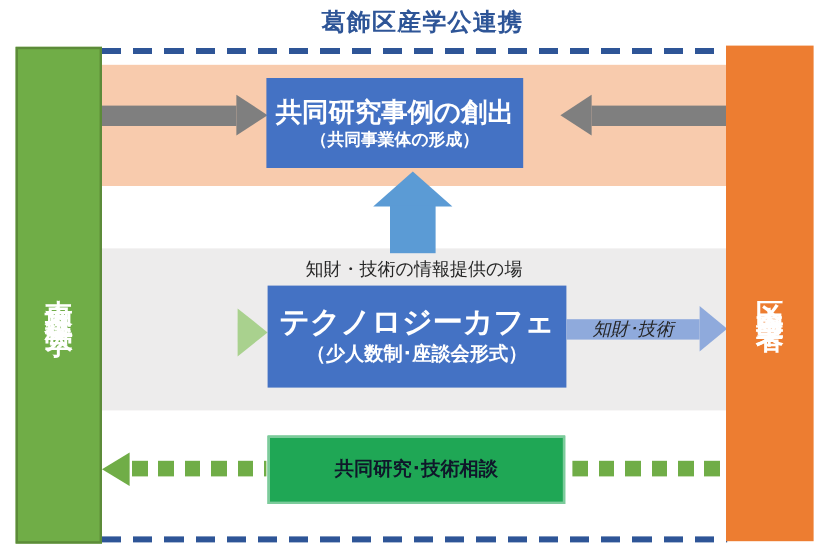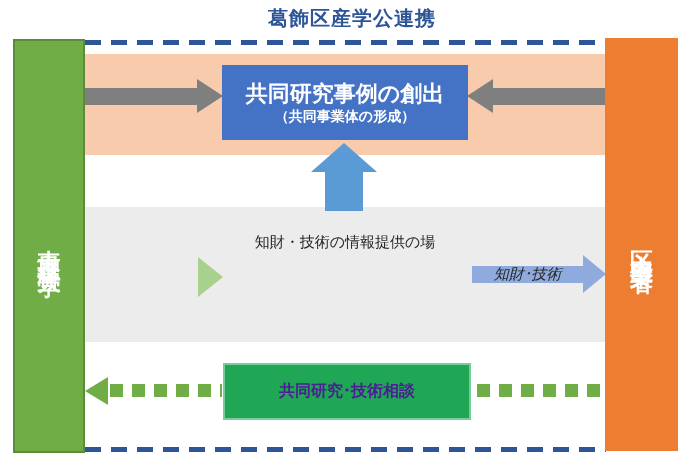--- a/index.html
+++ b/index.html
@@ -37,45 +37,45 @@
     background:var(--bar-orange,#ED7D31);}
   
   .tri{width:0;height:0;}
   
   .garrow-body{top:88px;width:112px;height:17px;background:var(--arrow-gray,#7F7F7F);}
   .garrow-body.l{left:85px;} .garrow-body.r{left:493px;}
   .ghead-r{left:197px;top:79px;border-top:17px solid transparent;border-bottom:17px solid transparent;border-left:26px solid var(--arrow-gray,#7F7F7F);}
   .ghead-l{left:467px;top:79px;border-top:17px solid transparent;border-bottom:17px solid transparent;border-right:26px solid var(--arrow-gray,#7F7F7F);}
   
   .bluebox{background:var(--box-blue,#4472C4);color:#fff;display:flex;flex-direction:column;align-items:center;justify-content:center;text-align:center;}
-  .box1{left:222px;top:65px;width:246px;height:75px;}
+  .box1{left:222px;top:65px;width:214px;height:75px;}
   .box1 .t{font-size:22px;font-weight:700;line-height:1.25;}
   .box1 .s{font-size:14px;font-weight:700;line-height:1.3;}
   .box2{left:223px;top:238px;width:249px;height:85px;}
   .box2 .t{font-size:25px;font-weight:700;line-height:1.25;}
   .box2 .s{font-size:16px;font-weight:700;line-height:1.4;}
   
   .uphead{left:311px;top:143px;border-left:33px solid transparent;border-right:33px solid transparent;border-bottom:29px solid var(--arrow-blue,#5B9BD5);}
   .upbody{left:325px;top:171px;width:38px;height:40px;background:var(--arrow-blue,#5B9BD5);}
   
-  .midlabel{left:85px;top:215px;width:520px;text-align:center;font-size:15px;font-weight:500;color:#262626;margin-top:18px;}
+  .midlabel{left:85px;top:215px;width:520px;text-align:center;font-size:15px;font-weight:500;color:#262626;}
   
   .larrow-green{left:85px;top:268px;width:113px;height:18px;background:var(--arrow-green,#A9D18E);
     display:flex;align-items:center;justify-content:center;}
   .larrow-green span{font-size:15px;font-weight:500;color:#262626;white-space:nowrap;}
   .lghead{left:198px;top:257px;border-top:20px solid transparent;border-bottom:20px solid transparent;border-left:25px solid var(--arrow-green,#A9D18E);}
   
   .larrow-blue{left:472px;top:266px;width:111px;height:17px;background:var(--arrow-lblue,#8FAADC);
     display:flex;align-items:center;justify-content:center;font-style:italic;}
   .larrow-blue span{font-size:15px;font-weight:500;color:#262626;white-space:nowrap;}
   .lbhead{left:583px;top:255px;border-top:19px solid transparent;border-bottom:19px solid transparent;border-left:23px solid var(--arrow-lblue,#8FAADC);}
   
   .greenbox{left:223px;top:363px;width:248px;height:57px;background:var(--box-green,#1FA755);
     border:2px solid var(--box-green-border,#7CCB9B);box-sizing:border-box;
-    display:flex;align-items:center;justify-content:center;color:#4c1d95;font-size:16px;font-weight:700;}
+    display:flex;align-items:center;justify-content:center;color:#0f172a;font-size:16px;font-weight:700;}
   
   .gdash{top:384px;height:13px;
     background:repeating-linear-gradient(90deg,var(--bar-green,#70AD47) 0 13px,transparent 13px 22px);}
   .gdash.l{left:110px;width:112px;}
   .gdash.r{left:477px;width:128px;}
   .gdash-head{left:85px;top:377px;border-top:14px solid transparent;border-bottom:14px solid transparent;border-right:23px solid var(--bar-green,#70AD47);}
 </style>
 </head>
 <body>
 
@@ -99,20 +99,24 @@
     <div class="s">（共同事業体の形成）</div>
   </div>
 
   <div class="abs tri uphead"></div>
   <div class="abs upbody"></div>
 
   <div class="abs midlabel">知財・技術の情報提供の場</div>
 
   <div class="abs tri lghead"></div>
 
+  <div class="abs bluebox box2">
+    <div class="t">テクノロジーカフェ</div>
+    <div class="s">（少人数制･座談会形式）</div>
+  </div>
 
   <div class="abs larrow-blue">
     <span>知財･技術</span>
   </div>
   <div class="abs tri lbhead"></div>
 
   <div class="abs greenbox">
     <span>共同研究･技術相談</span>
   </div>
 

